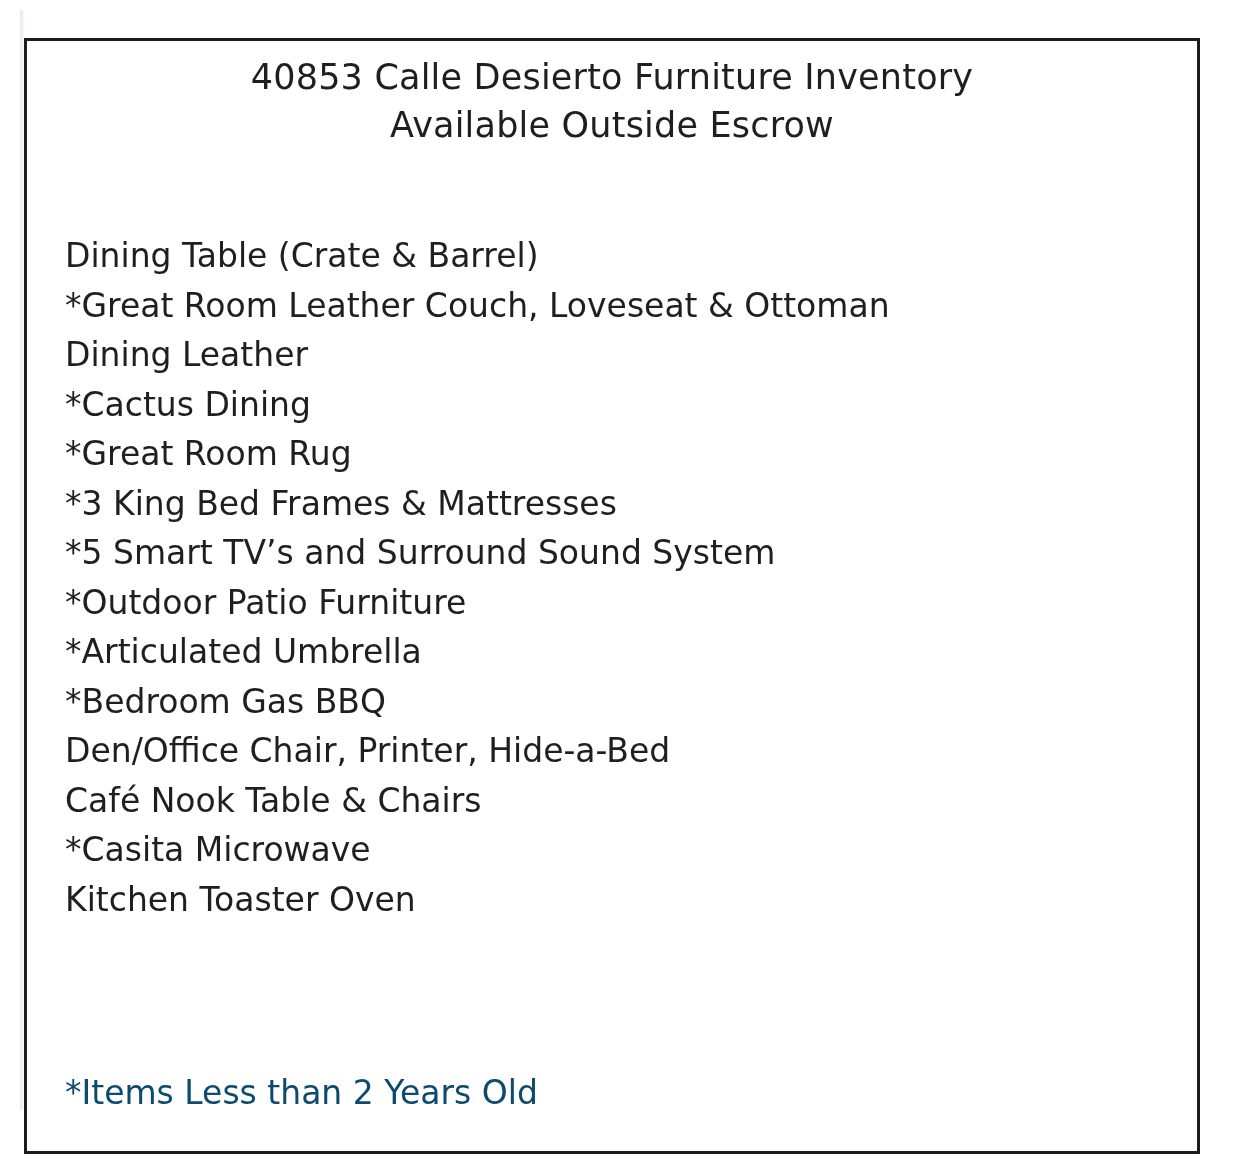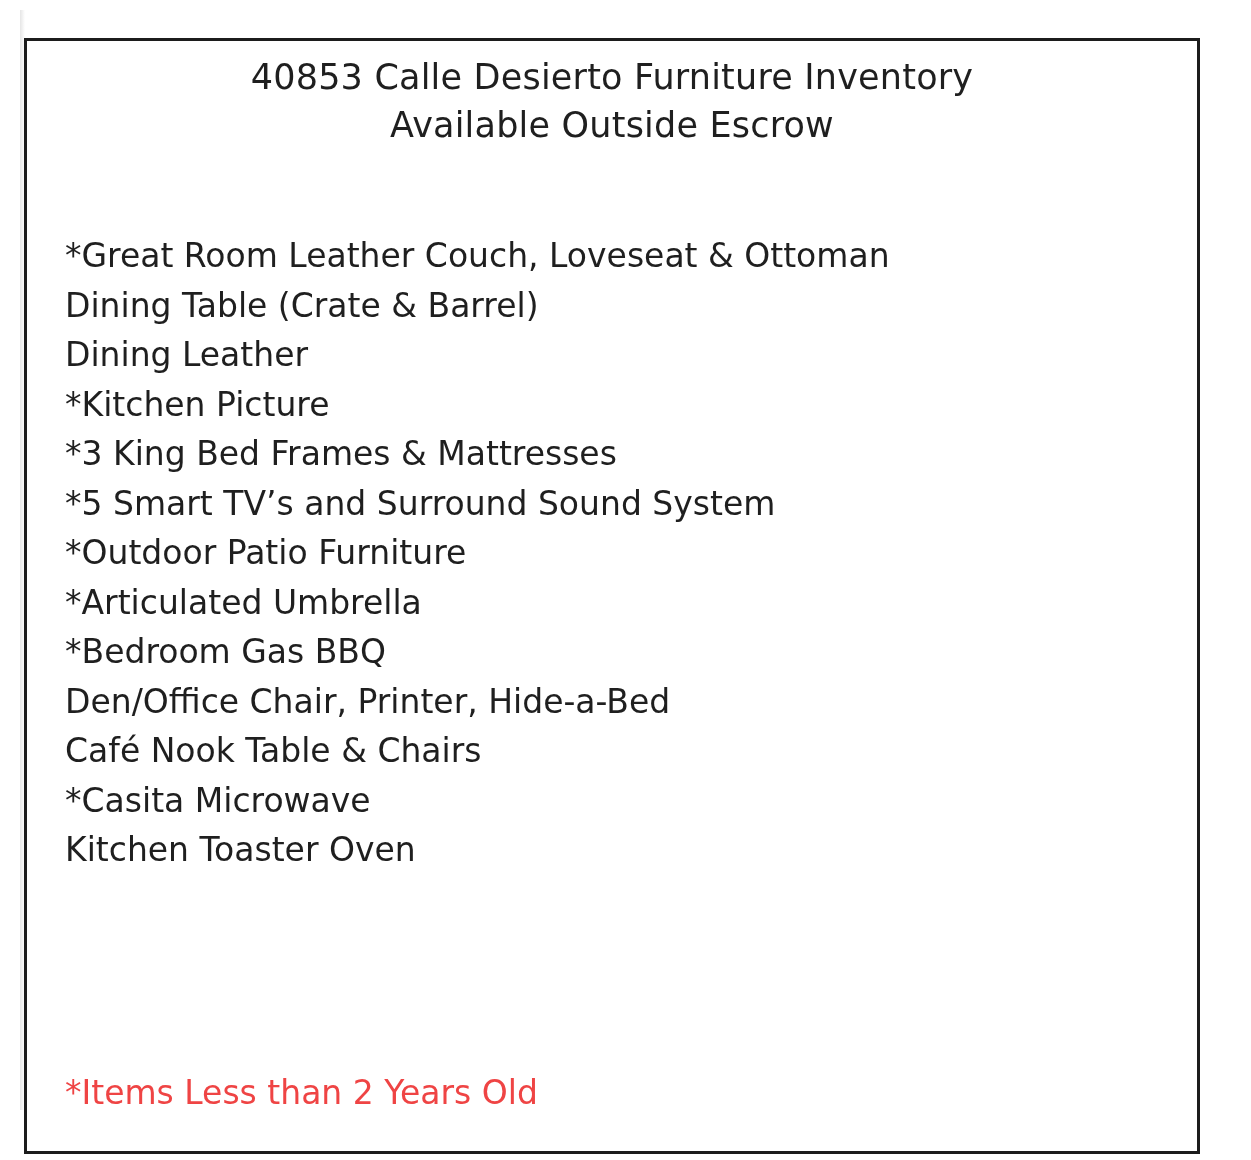--- a/index.html
+++ b/index.html
@@ -80,44 +80,45 @@
   }
   .footnote-block {
     position: absolute;
     left: 38px;
     top: 1030px;
     width: 1100px;
   }
   .footnote {
     font-size: 33px;
     line-height: 44px;
-    color: #ef4444;
+    color: #0c4a6e;
     white-space: pre;
   }
 </style>
 </head>
 <body>
 
 <div class="page">
 
   <div class="edge-smudge-left"></div>
   <div class="edge-smudge-bottom"></div>
 
   <div class="doc-frame">
 
     <div class="title-block">
       <span class="title-line">40853 Calle Desierto Furniture Inventory</span>
       <span class="title-line">Available Outside Escrow</span>
     </div>
 
     <div class="body-block">
+      <div class="item-line">Dining Table (Crate &amp; Barrel)</div>
       <div class="item-line">*Great Room Leather Couch, Loveseat &amp; Ottoman</div>
-      <div class="item-line">Dining Table (Crate &amp; Barrel)</div>
       <div class="item-line">Dining Leather</div>
-      <div class="item-line">*Kitchen Picture</div>
+      <div class="item-line">*Cactus Dining</div>
+      <div class="item-line">*Great Room Rug</div>
       <div class="item-line">*3 King Bed Frames &amp; Mattresses</div>
       <div class="item-line">*5 Smart TV’s and Surround Sound System</div>
       <div class="item-line">*Outdoor Patio Furniture</div>
       <div class="item-line">*Articulated Umbrella</div>
       <div class="item-line">*Bedroom Gas BBQ</div>
       <div class="item-line">Den/Office Chair, Printer, Hide-a-Bed</div>
       <div class="item-line">Café Nook Table &amp; Chairs</div>
       <div class="item-line">*Casita Microwave</div>
       <div class="item-line">Kitchen Toaster Oven</div>
     </div>

